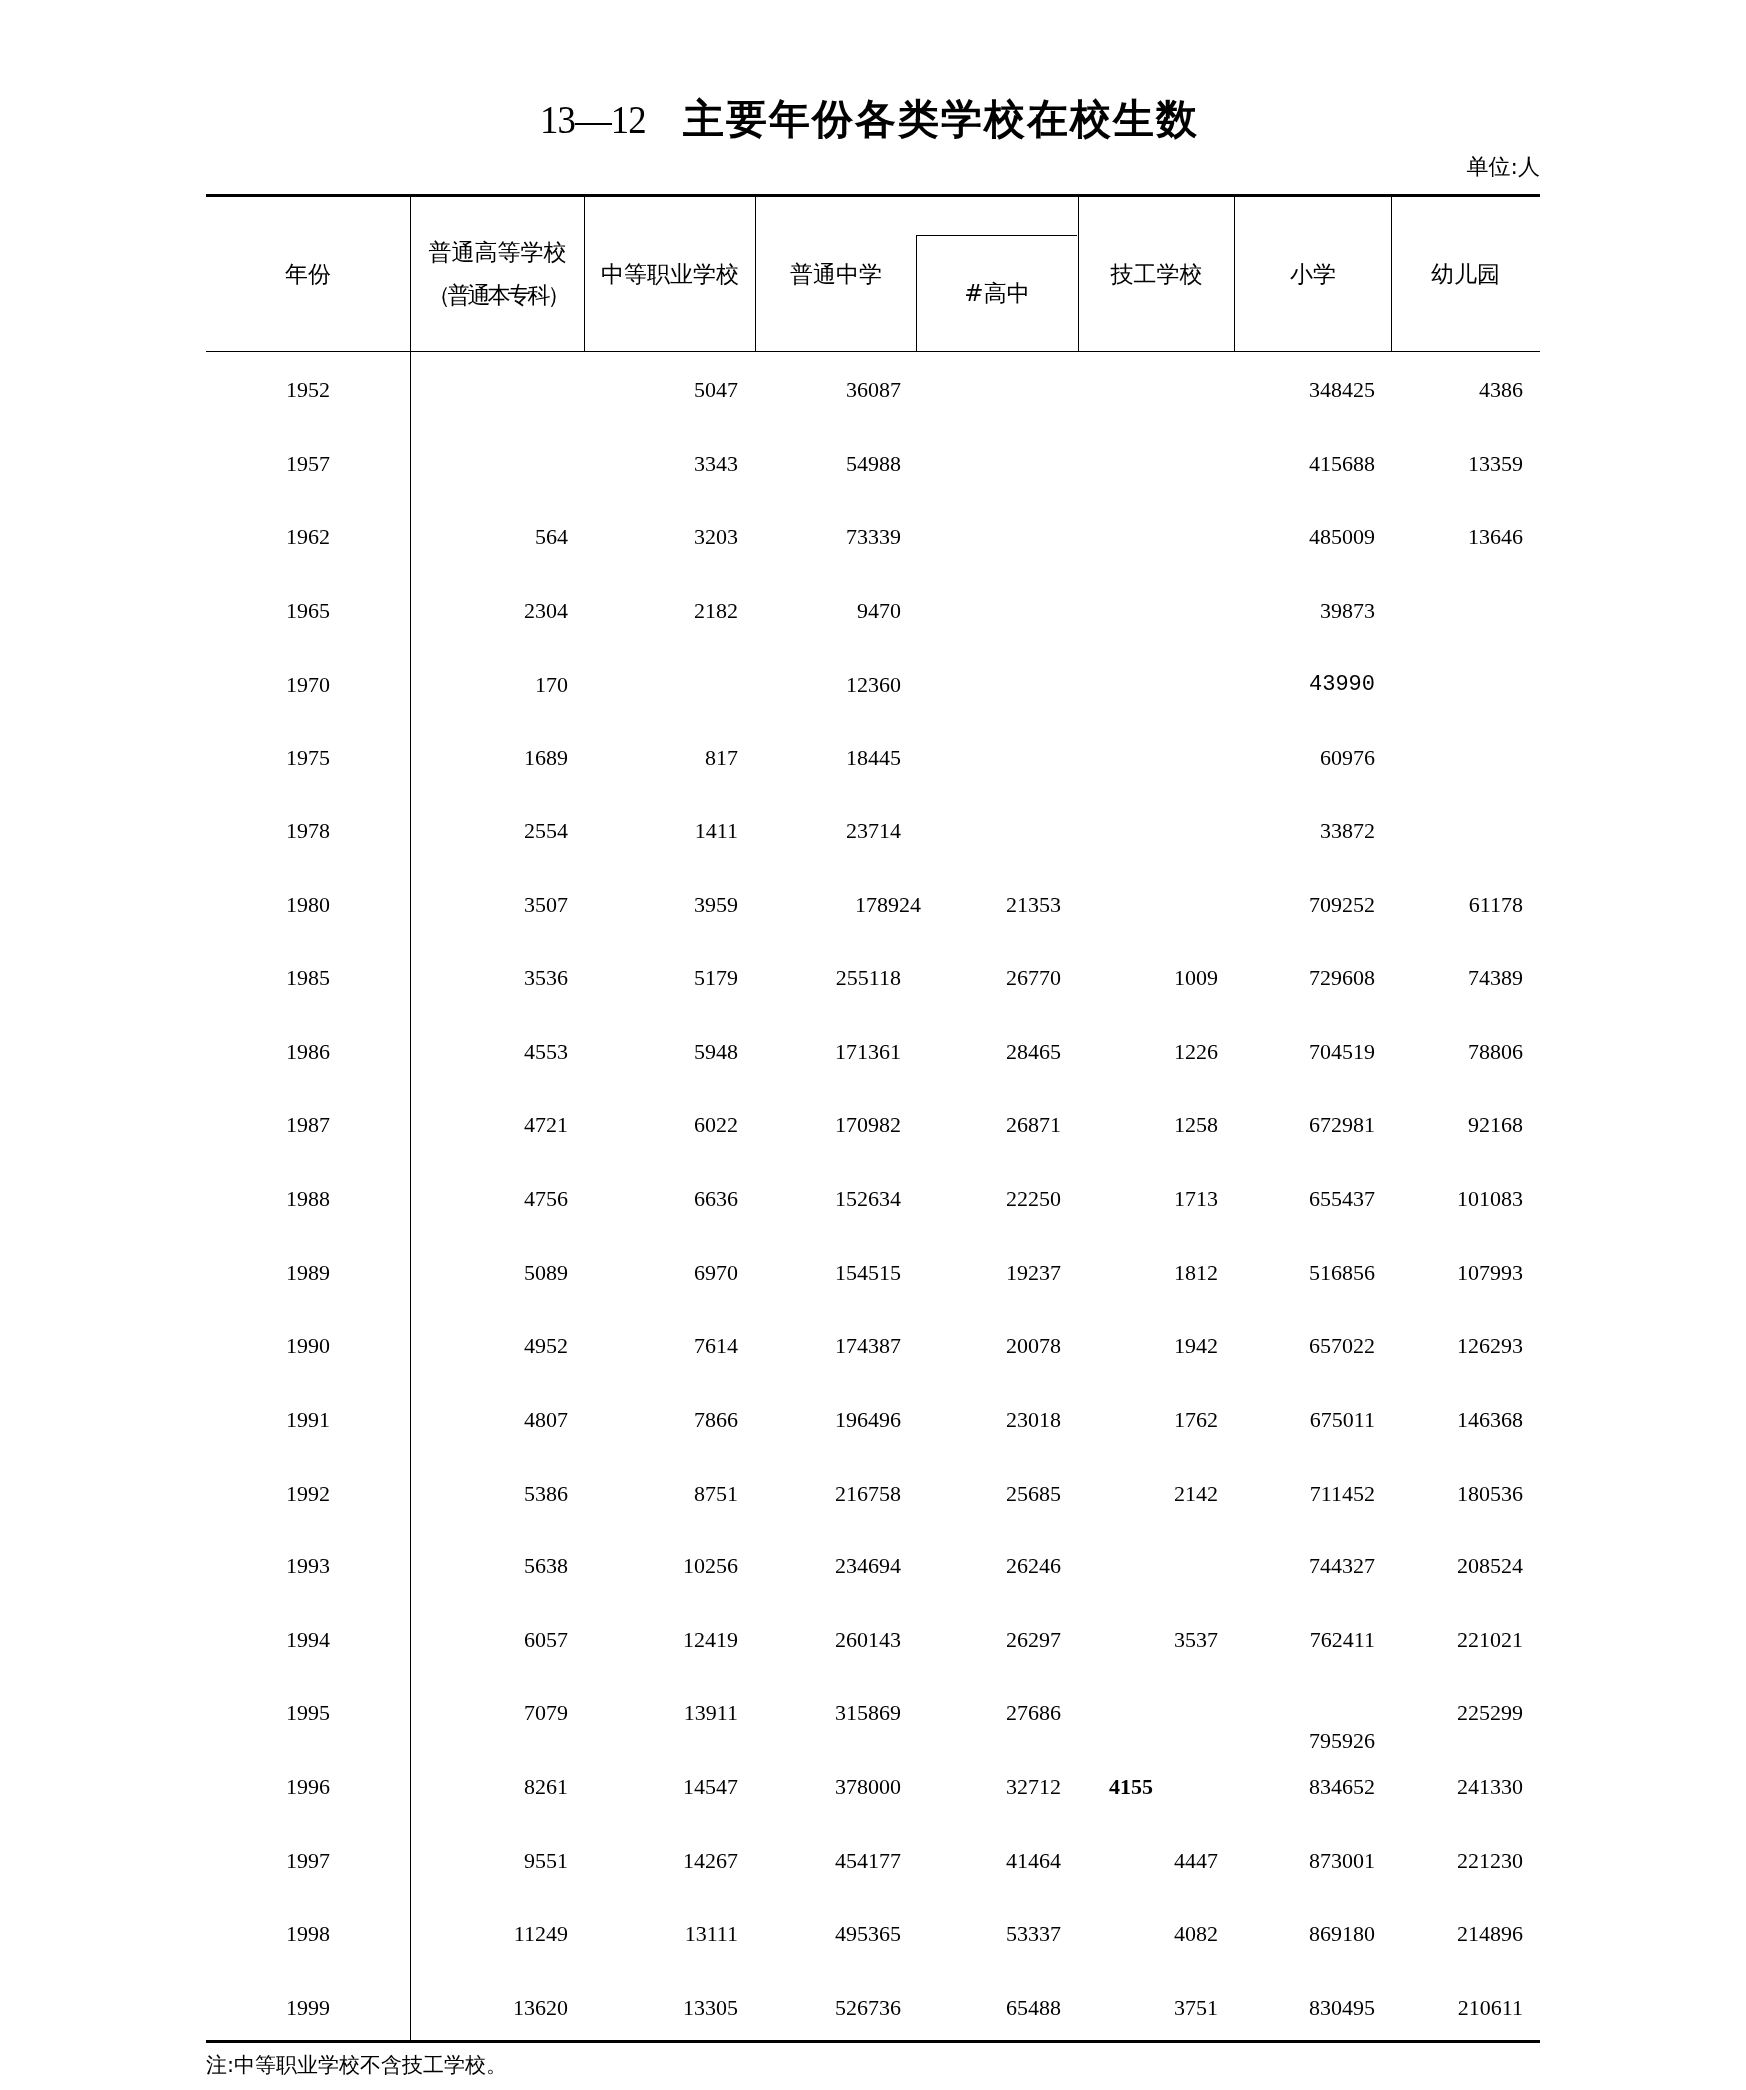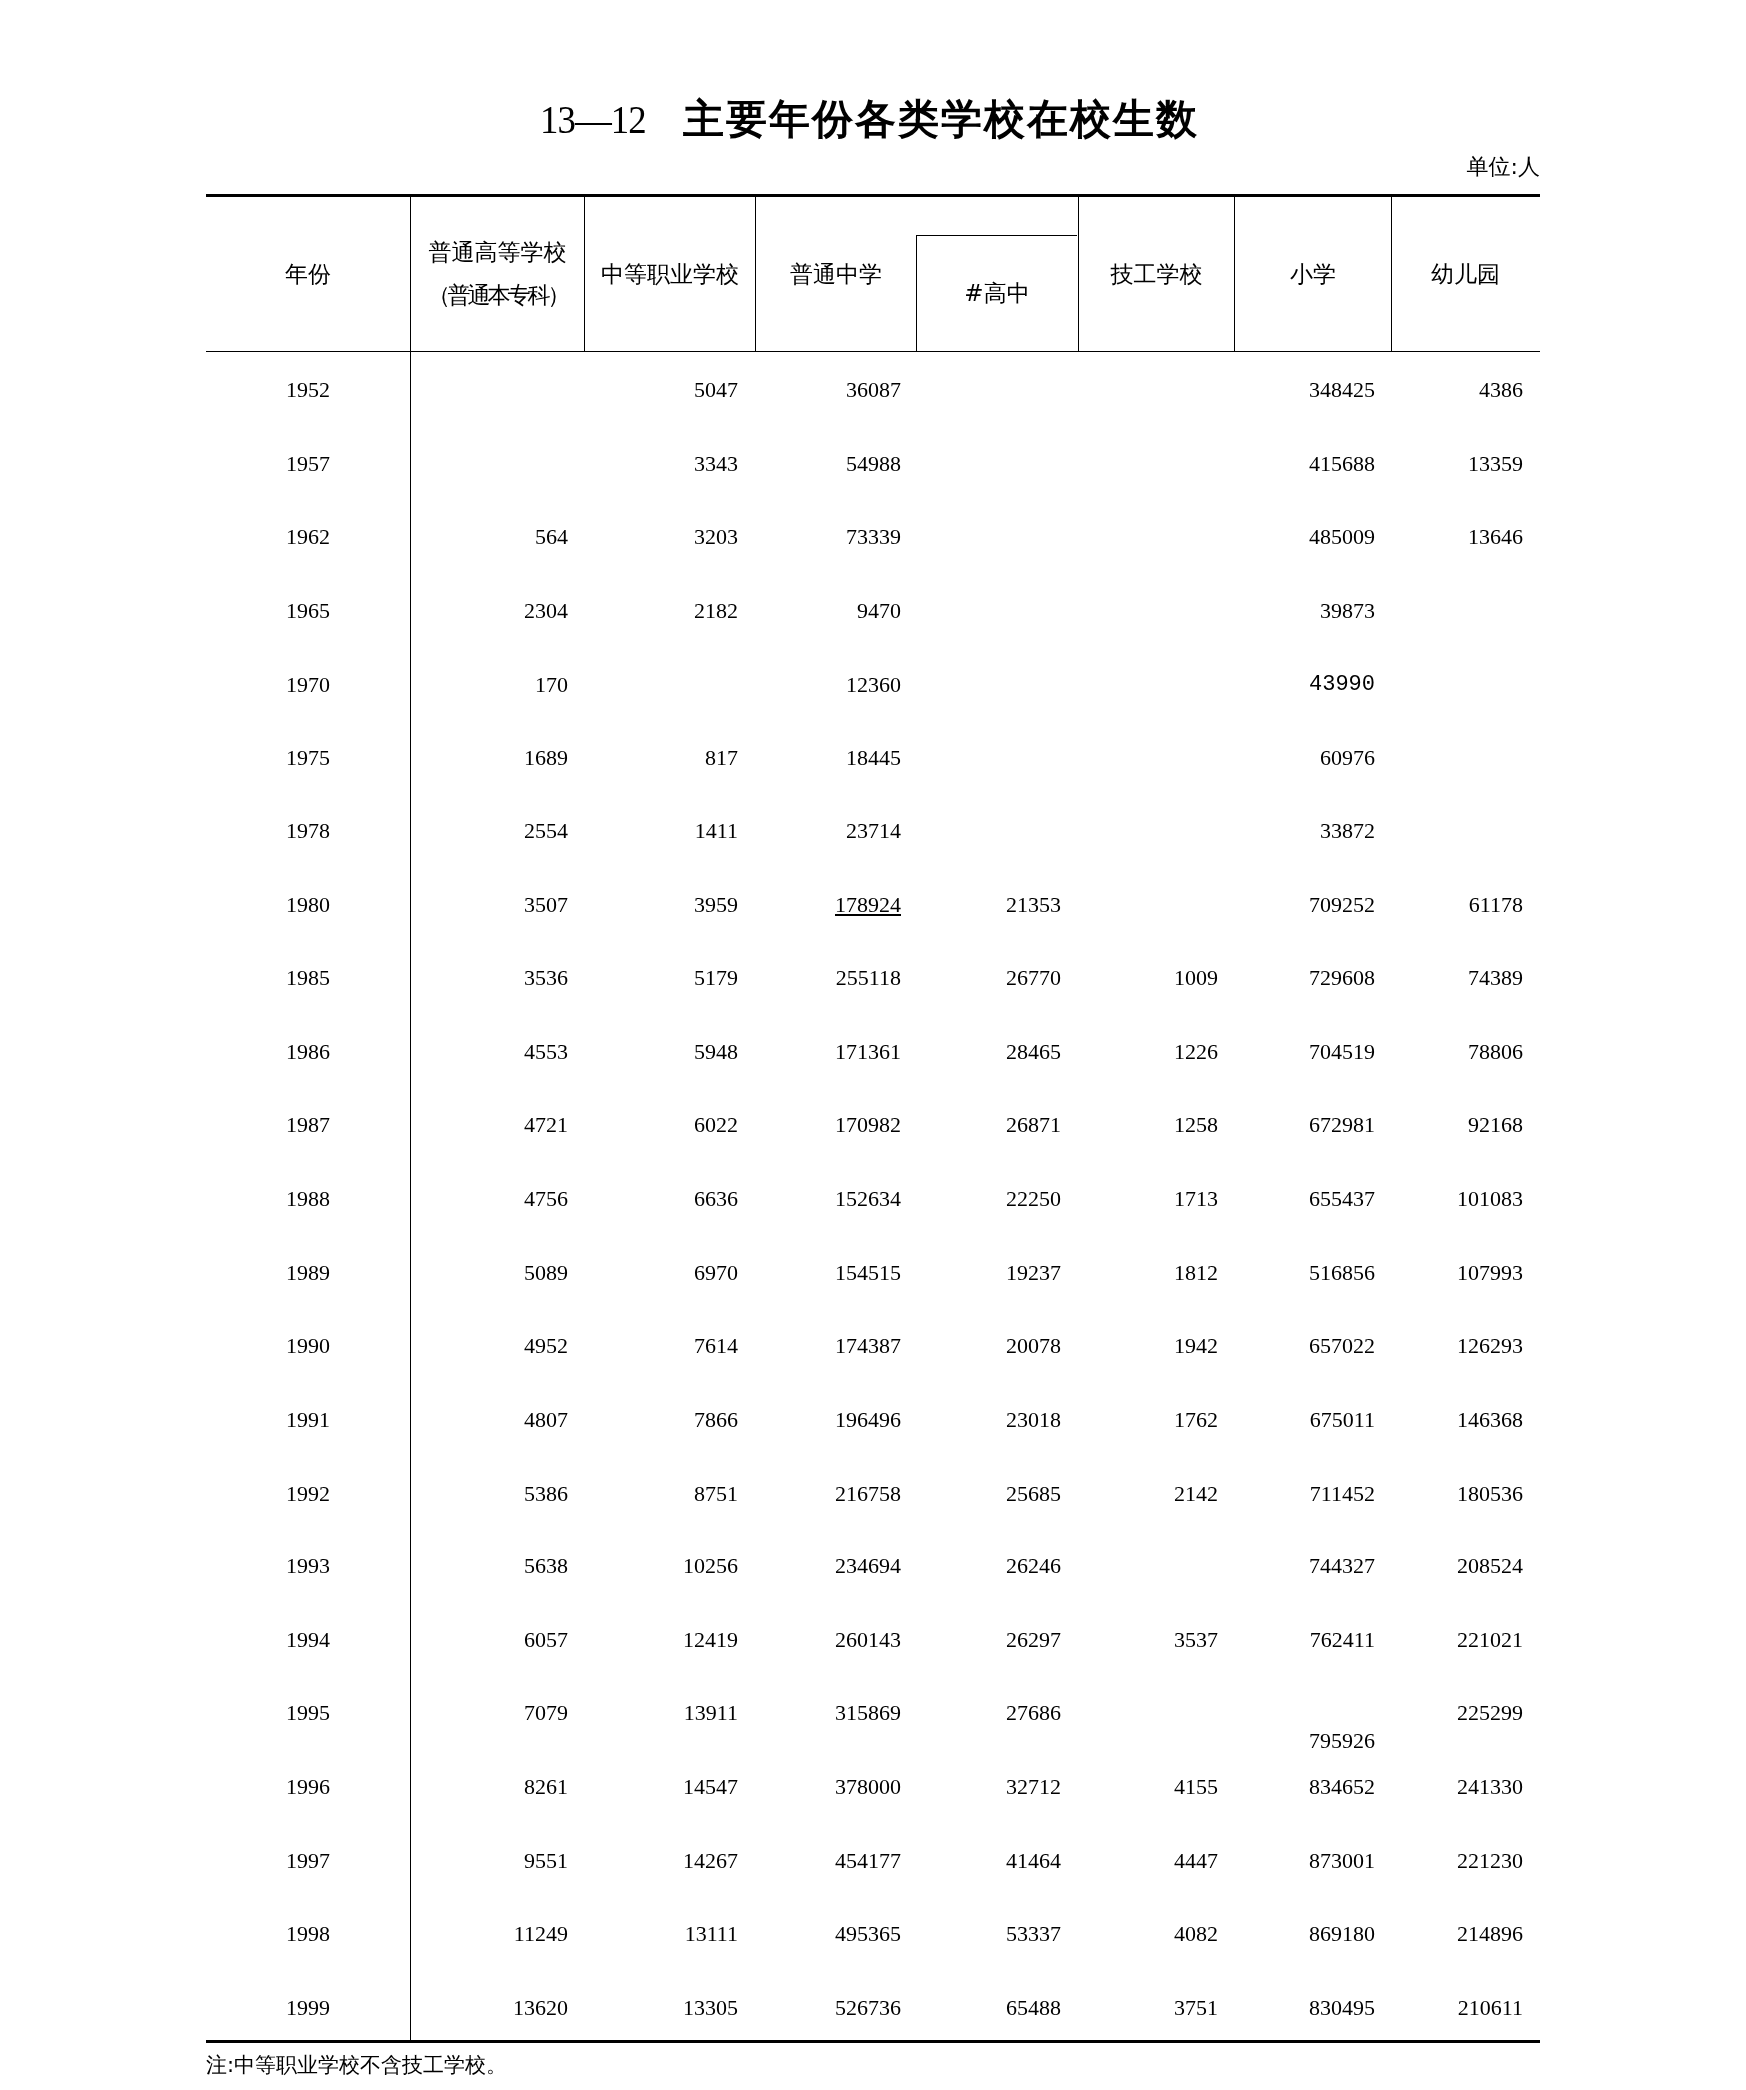--- a/index.html
+++ b/index.html
@@ -153,21 +153,21 @@
         <div class="cell num" style="left: 756px; width: 145px; top: 816px;">23714</div>
         <div class="cell num" style="left: 917px; width: 144px; top: 816px;"></div>
         <div class="cell num" style="left: 1079px; width: 139px; top: 816px;"></div>
         <div class="cell num" style="left: 1235px; width: 140px; top: 816px;">33872</div>
         <div class="cell num" style="left: 1392px; width: 131px; top: 816px;"></div>
       </div>
       <div>
         <div class="cell yr" style="left: 206px; width: 204px; top: 890px;">1980</div>
         <div class="cell num" style="left: 411px; width: 157px; top: 890px;">3507</div>
         <div class="cell num" style="left: 585px; width: 153px; top: 890px;">3959</div>
-        <div class="cell num" style="left: 756px; width: 145px; top: 890px; text-decoration: underline;">178924</div>
+        <div class="cell num" style="left: 776px; width: 145px; top: 890px;">178924</div>
         <div class="cell num" style="left: 917px; width: 144px; top: 890px;">21353</div>
         <div class="cell num" style="left: 1079px; width: 139px; top: 890px;"></div>
         <div class="cell num" style="left: 1235px; width: 140px; top: 890px;">709252</div>
         <div class="cell num" style="left: 1392px; width: 131px; top: 890px;">61178</div>
       </div>
       <div>
         <div class="cell yr" style="left: 206px; width: 204px; top: 963px;">1985</div>
         <div class="cell num" style="left: 411px; width: 157px; top: 963px;">3536</div>
         <div class="cell num" style="left: 585px; width: 153px; top: 963px;">5179</div>
         <div class="cell num" style="left: 756px; width: 145px; top: 963px;">255118</div>
@@ -275,21 +275,21 @@
         <div class="cell num" style="left: 1079px; width: 139px; top: 1698px;"></div>
         <div class="cell num" style="left: 1235px; width: 140px; top: 1698px; margin-top: 28px;">795926</div>
         <div class="cell num" style="left: 1392px; width: 131px; top: 1698px;">225299</div>
       </div>
       <div>
         <div class="cell yr" style="left: 206px; width: 204px; top: 1772px;">1996</div>
         <div class="cell num" style="left: 411px; width: 157px; top: 1772px;">8261</div>
         <div class="cell num" style="left: 585px; width: 153px; top: 1772px;">14547</div>
         <div class="cell num" style="left: 756px; width: 145px; top: 1772px;">378000</div>
         <div class="cell num" style="left: 917px; width: 144px; top: 1772px;">32712</div>
-        <div class="cell num" style="left: 1079px; width: 139px; top: 1772px;">4155</div>
+        <div class="cell num" style="left: 1014px; width: 139px; top: 1772px; font-weight: bold;">4155</div>
         <div class="cell num" style="left: 1235px; width: 140px; top: 1772px;">834652</div>
         <div class="cell num" style="left: 1392px; width: 131px; top: 1772px;">241330</div>
       </div>
       <div>
         <div class="cell yr" style="left: 206px; width: 204px; top: 1846px;">1997</div>
         <div class="cell num" style="left: 411px; width: 157px; top: 1846px;">9551</div>
         <div class="cell num" style="left: 585px; width: 153px; top: 1846px;">14267</div>
         <div class="cell num" style="left: 756px; width: 145px; top: 1846px;">454177</div>
         <div class="cell num" style="left: 917px; width: 144px; top: 1846px;">41464</div>
         <div class="cell num" style="left: 1079px; width: 139px; top: 1846px;">4447</div>

